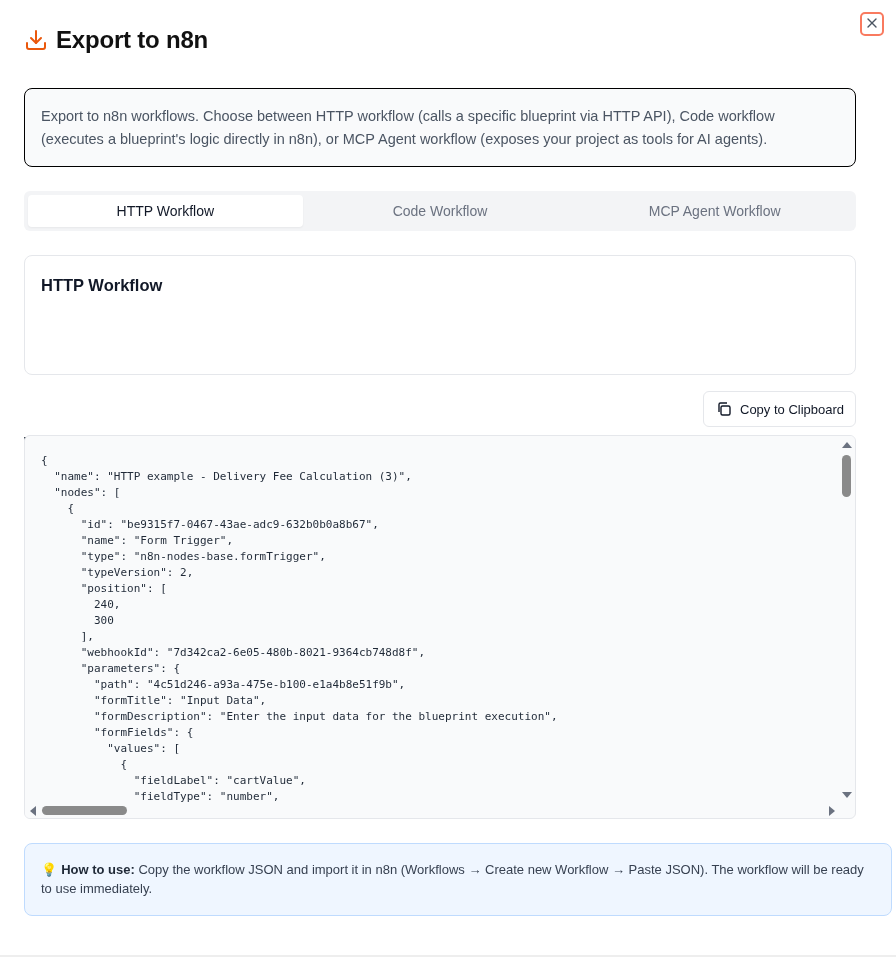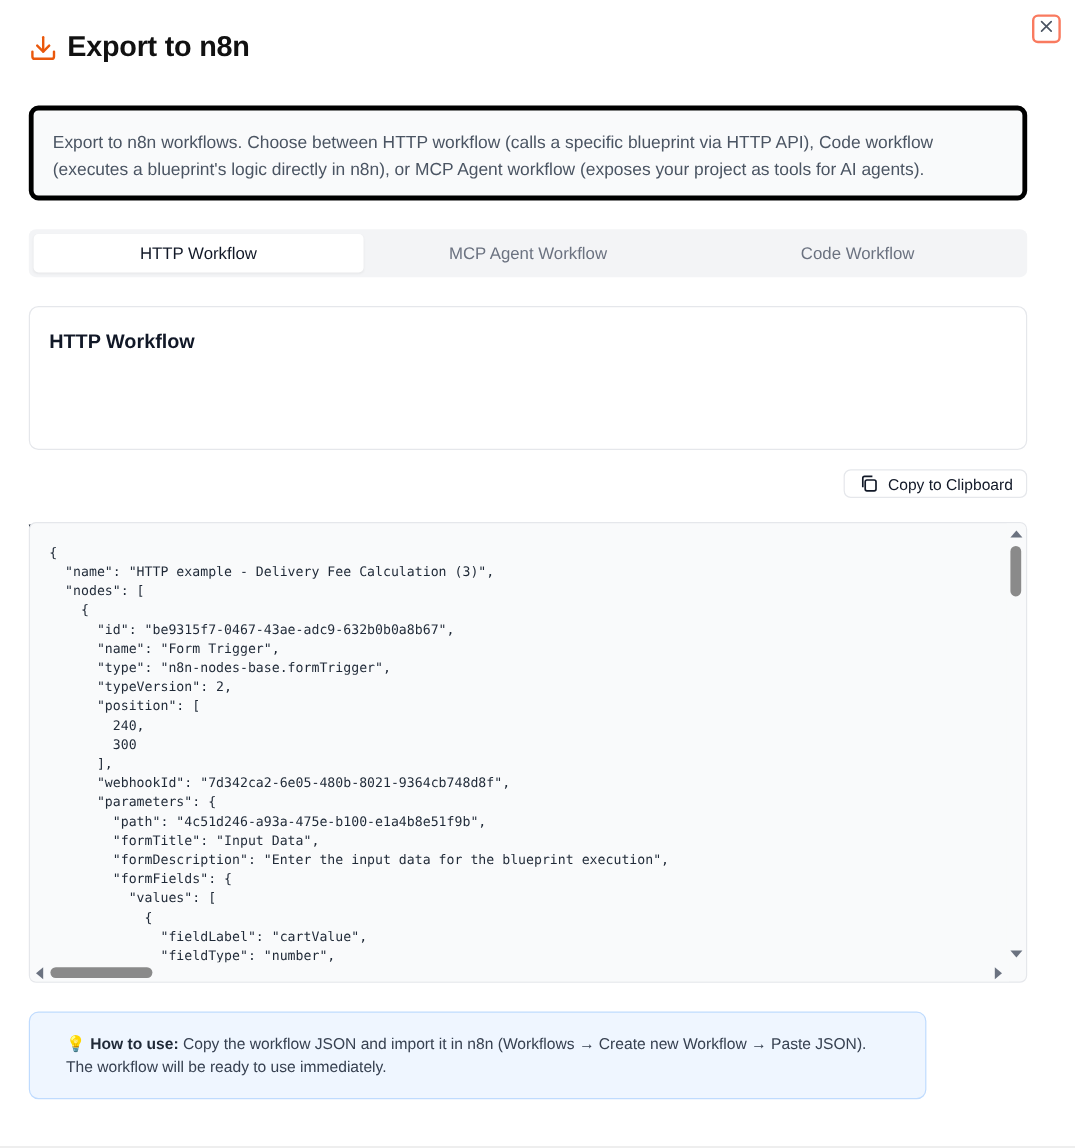--- a/index.html
+++ b/index.html
@@ -8,36 +8,36 @@
 
   .header { position: absolute; left: 24px; top: 24px; height: 32px; display: flex; align-items: center; }
   .header .icon { width: 24px; height: 24px; margin-right: 8px; color: #ea580c; display: flex; }
   .header h1 { font-size: 24px; font-weight: 700; color: #111111; letter-spacing: -0.2px; }
 
   .close-btn { position: absolute; left: 860px; top: 12px; width: 24px; height: 24px;
     border: 2px solid #f97a5f; border-radius: 5px; background: #fff; display: flex;
     align-items: center; justify-content: center; color: #4b5563; cursor: pointer; }
 
   .intro { position: absolute; left: 24px; top: 88px; width: 832px; height: 79px;
-    background: #f9fafb; border: 4px solid #000000; border-radius: 8px;
+    background: #f9fafb; border: 1px solid #000000; border-radius: 8px;
     padding: 16px 16px; font-size: 14.5px; line-height: 23px; color: #4b5563; }
 
   .tabs { position: absolute; left: 24px; top: 191px; width: 832px; height: 40px;
     background: #f3f4f6; border-radius: 6px; padding: 4px; display: flex; }
   .tab { flex: 1; display: flex; align-items: center; justify-content: center;
     font-size: 14px; color: #6b7280; border-radius: 4px; cursor: pointer; }
   .tab.active { background: #ffffff; color: #111827; box-shadow: 0 1px 2px rgba(0,0,0,0.05); }
 
   .card { position: absolute; left: 24px; top: 255px; width: 832px; height: 120px;
     border: 1px solid #e5e7eb; border-radius: 8px; background: #fff; padding: 20px 16px; }
   .card h2 { font-size: 16.5px; font-weight: 700; color: #111827; margin-bottom: 16px; }
   .card p { font-size: 14.5px; line-height: 23px; color: #4b5563; }
 
   .json-label { position: absolute; left: 24px; top: 398px; font-size: 14px; font-weight: 700; color: #1f2937; margin-top: 36px; }
-  .copy-btn { position: absolute; left: 703px; top: 391px; width: 153px; height: 24px;
+  .copy-btn { position: absolute; left: 703px; top: 391px; width: 153px; height: 36px;
     border: 1px solid #e5e7eb; border-radius: 6px; background: #fff; display: flex;
     align-items: center; padding-left: 12px; font-size: 13px; color: #111827; cursor: pointer; }
   .copy-btn .icon { width: 16px; height: 16px; margin-right: 8px; display: flex; }
 
   .code-box { position: absolute; left: 24px; top: 435px; width: 832px; height: 384px;
     border: 1px solid #e5e7eb; border-radius: 6px; background: #f9fafb; overflow: hidden; }
   .code-box pre { position: absolute; left: 16px; top: 17px; font-family: "DejaVu Sans Mono", "Liberation Mono", monospace;
     font-size: 11px; line-height: 16px; color: #1f2937; white-space: pre; }
 
   .vscroll { position: absolute; right: 0; top: 0; width: 16px; height: 368px; background: #f9fafb; }
@@ -46,23 +46,23 @@
   .vscroll .thumb { position: absolute; left: 3px; top: 19px; width: 9px; height: 42px; border-radius: 5px; background: #8a8a8a; }
   .vscroll .down { position: absolute; left: 3px; top: 356px; width: 0; height: 0;
     border-left: 5px solid transparent; border-right: 5px solid transparent; border-top: 6px solid #6b7280; }
   .hscroll { position: absolute; left: 0; bottom: 0; width: 816px; height: 16px; background: #f9fafb; }
   .hscroll .left { position: absolute; left: 5px; top: 4px; width: 0; height: 0;
     border-top: 5px solid transparent; border-bottom: 5px solid transparent; border-right: 6px solid #6b7280; }
   .hscroll .thumb { position: absolute; left: 17px; top: 4px; width: 85px; height: 9px; border-radius: 5px; background: #8a8a8a; }
   .hscroll .right { position: absolute; left: 804px; top: 4px; width: 0; height: 0;
     border-top: 5px solid transparent; border-bottom: 5px solid transparent; border-left: 6px solid #6b7280; }
 
-  .howto { position: absolute; left: 24px; top: 843px; width: 748px; height: 73px;
+  .howto { position: absolute; left: 24px; top: 843px; width: 868px; height: 73px;
     background: #eff6ff; border: 1px solid #bfdbfe; border-radius: 8px;
-    padding: 16px 30px; font-size: 13px; line-height: 19px; color: #374151; }
+    padding: 16px 16px; font-size: 13px; line-height: 19px; color: #374151; }
   .howto b { color: #1f2937; }
   .howto .bulb { color: #f59e0b; margin-right: 4px; }
 
   .footer-line { position: absolute; left: 0; top: 955px; width: 896px; height: 2px; background: #eeeeee; }
 </style>
 </head>
 <body>
 
 <div class="header">
   <span class="icon">
@@ -83,22 +83,22 @@
       </svg>
   </span>
 </div>
 
 <div class="intro">
   <span>Export to n8n workflows. Choose between HTTP workflow (calls a specific blueprint via HTTP API), Code workflow (executes a blueprint's logic directly in n8n), or MCP Agent workflow (exposes your project as tools for AI agents).</span>
 </div>
 
 <div class="tabs">
   <div class="tab active">HTTP Workflow</div>
+  <div class="tab">Code Workflow</div>
   <div class="tab">MCP Agent Workflow</div>
-  <div class="tab">Code Workflow</div>
 </div>
 
 <div class="card">
   <h2>HTTP Workflow</h2>
 </div>
 
 <div class="json-label">Workflow JSON</div>
 
 <div class="copy-btn">
   <span class="icon">

